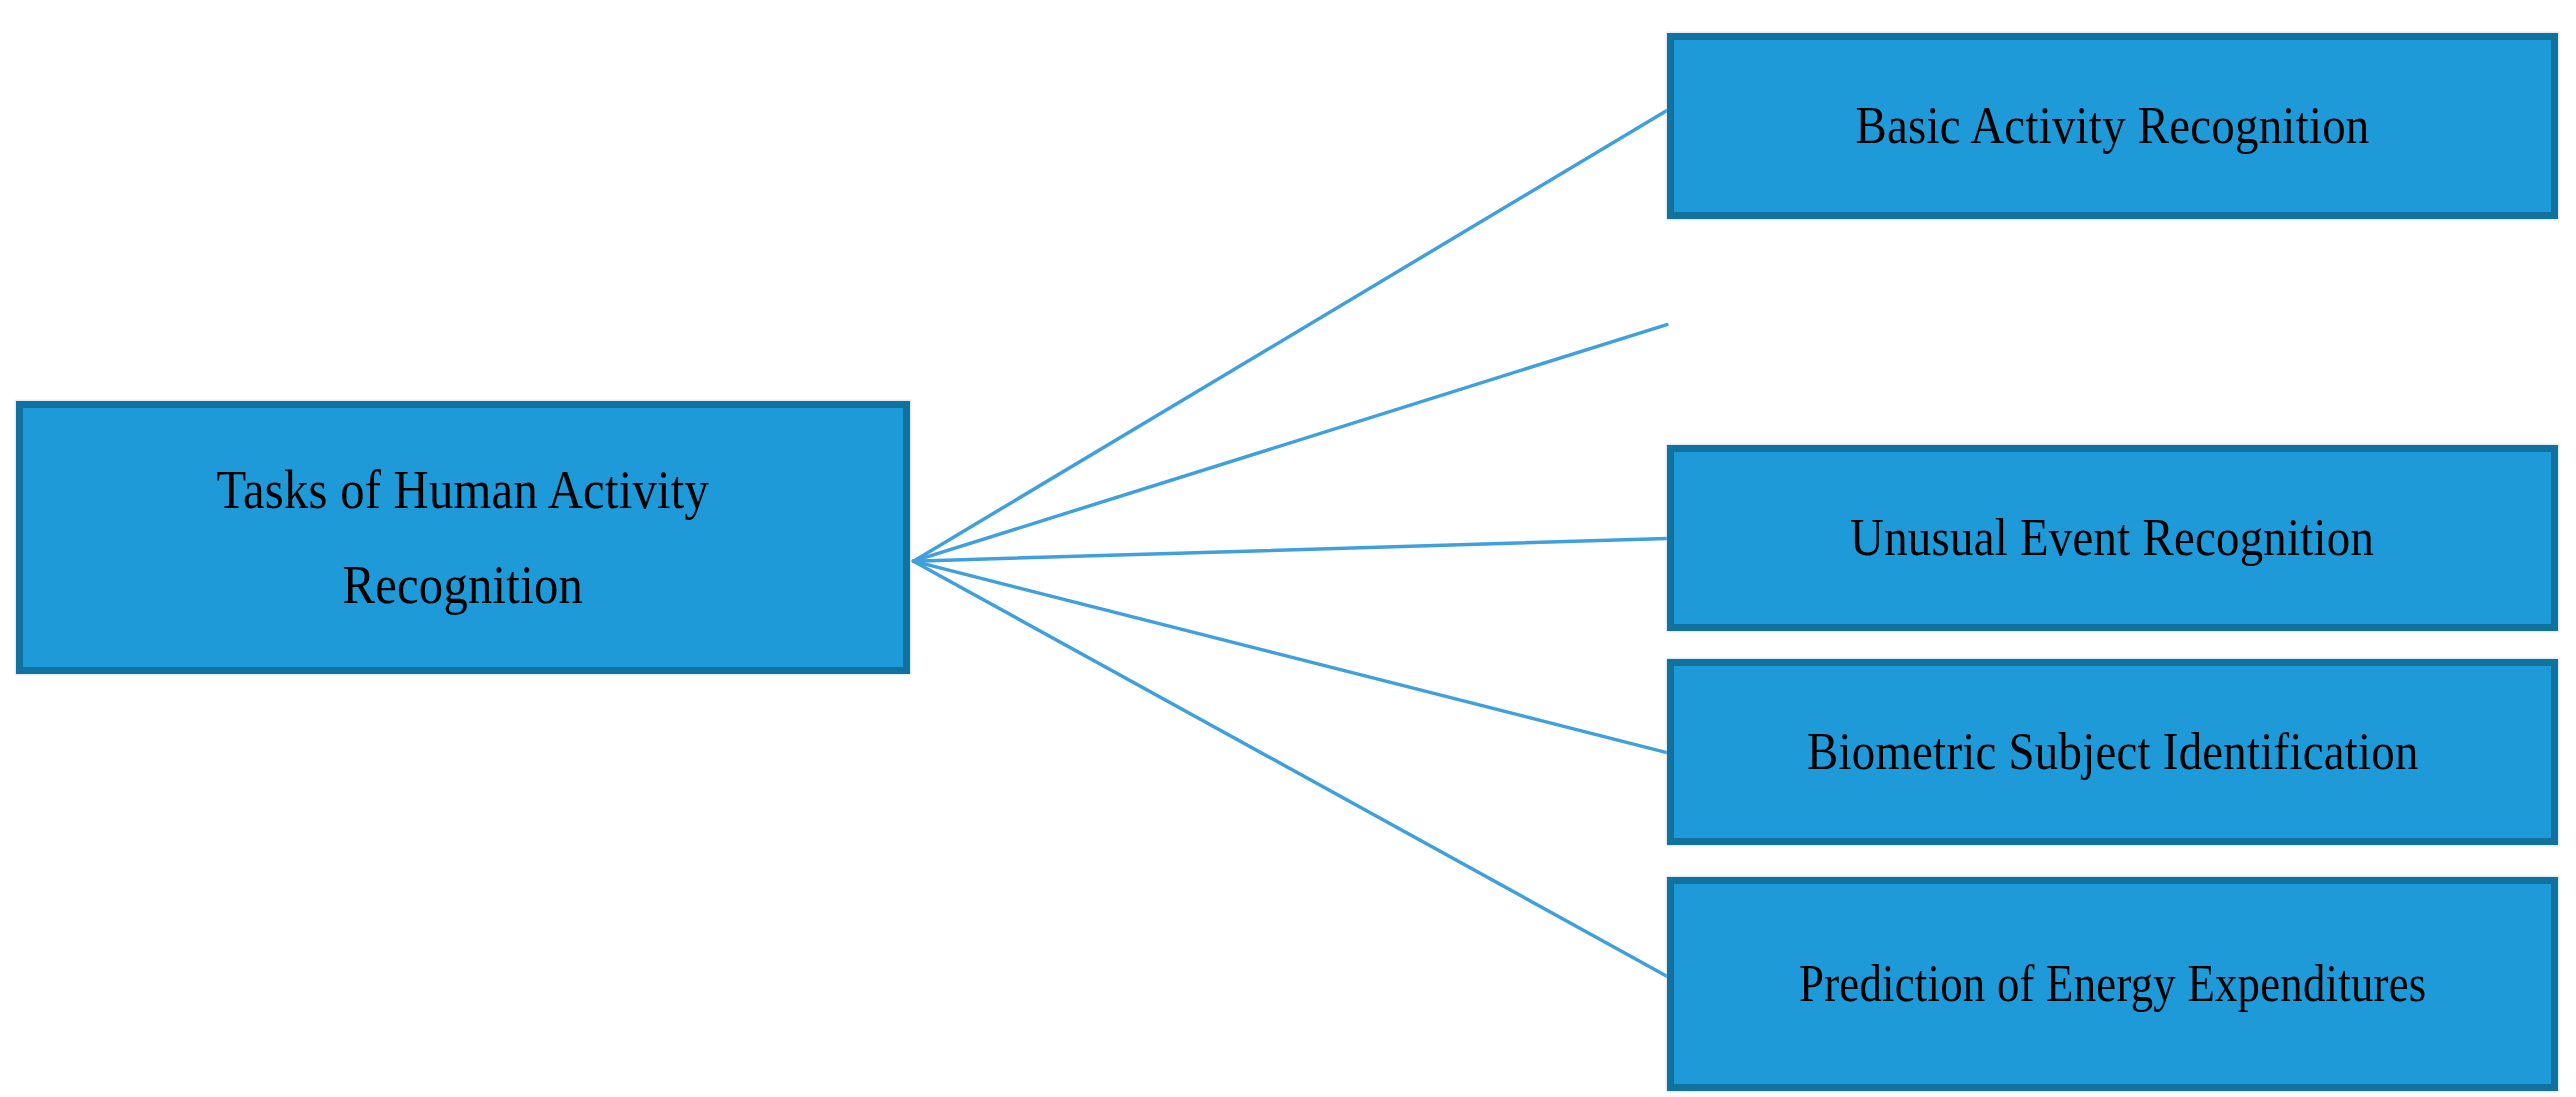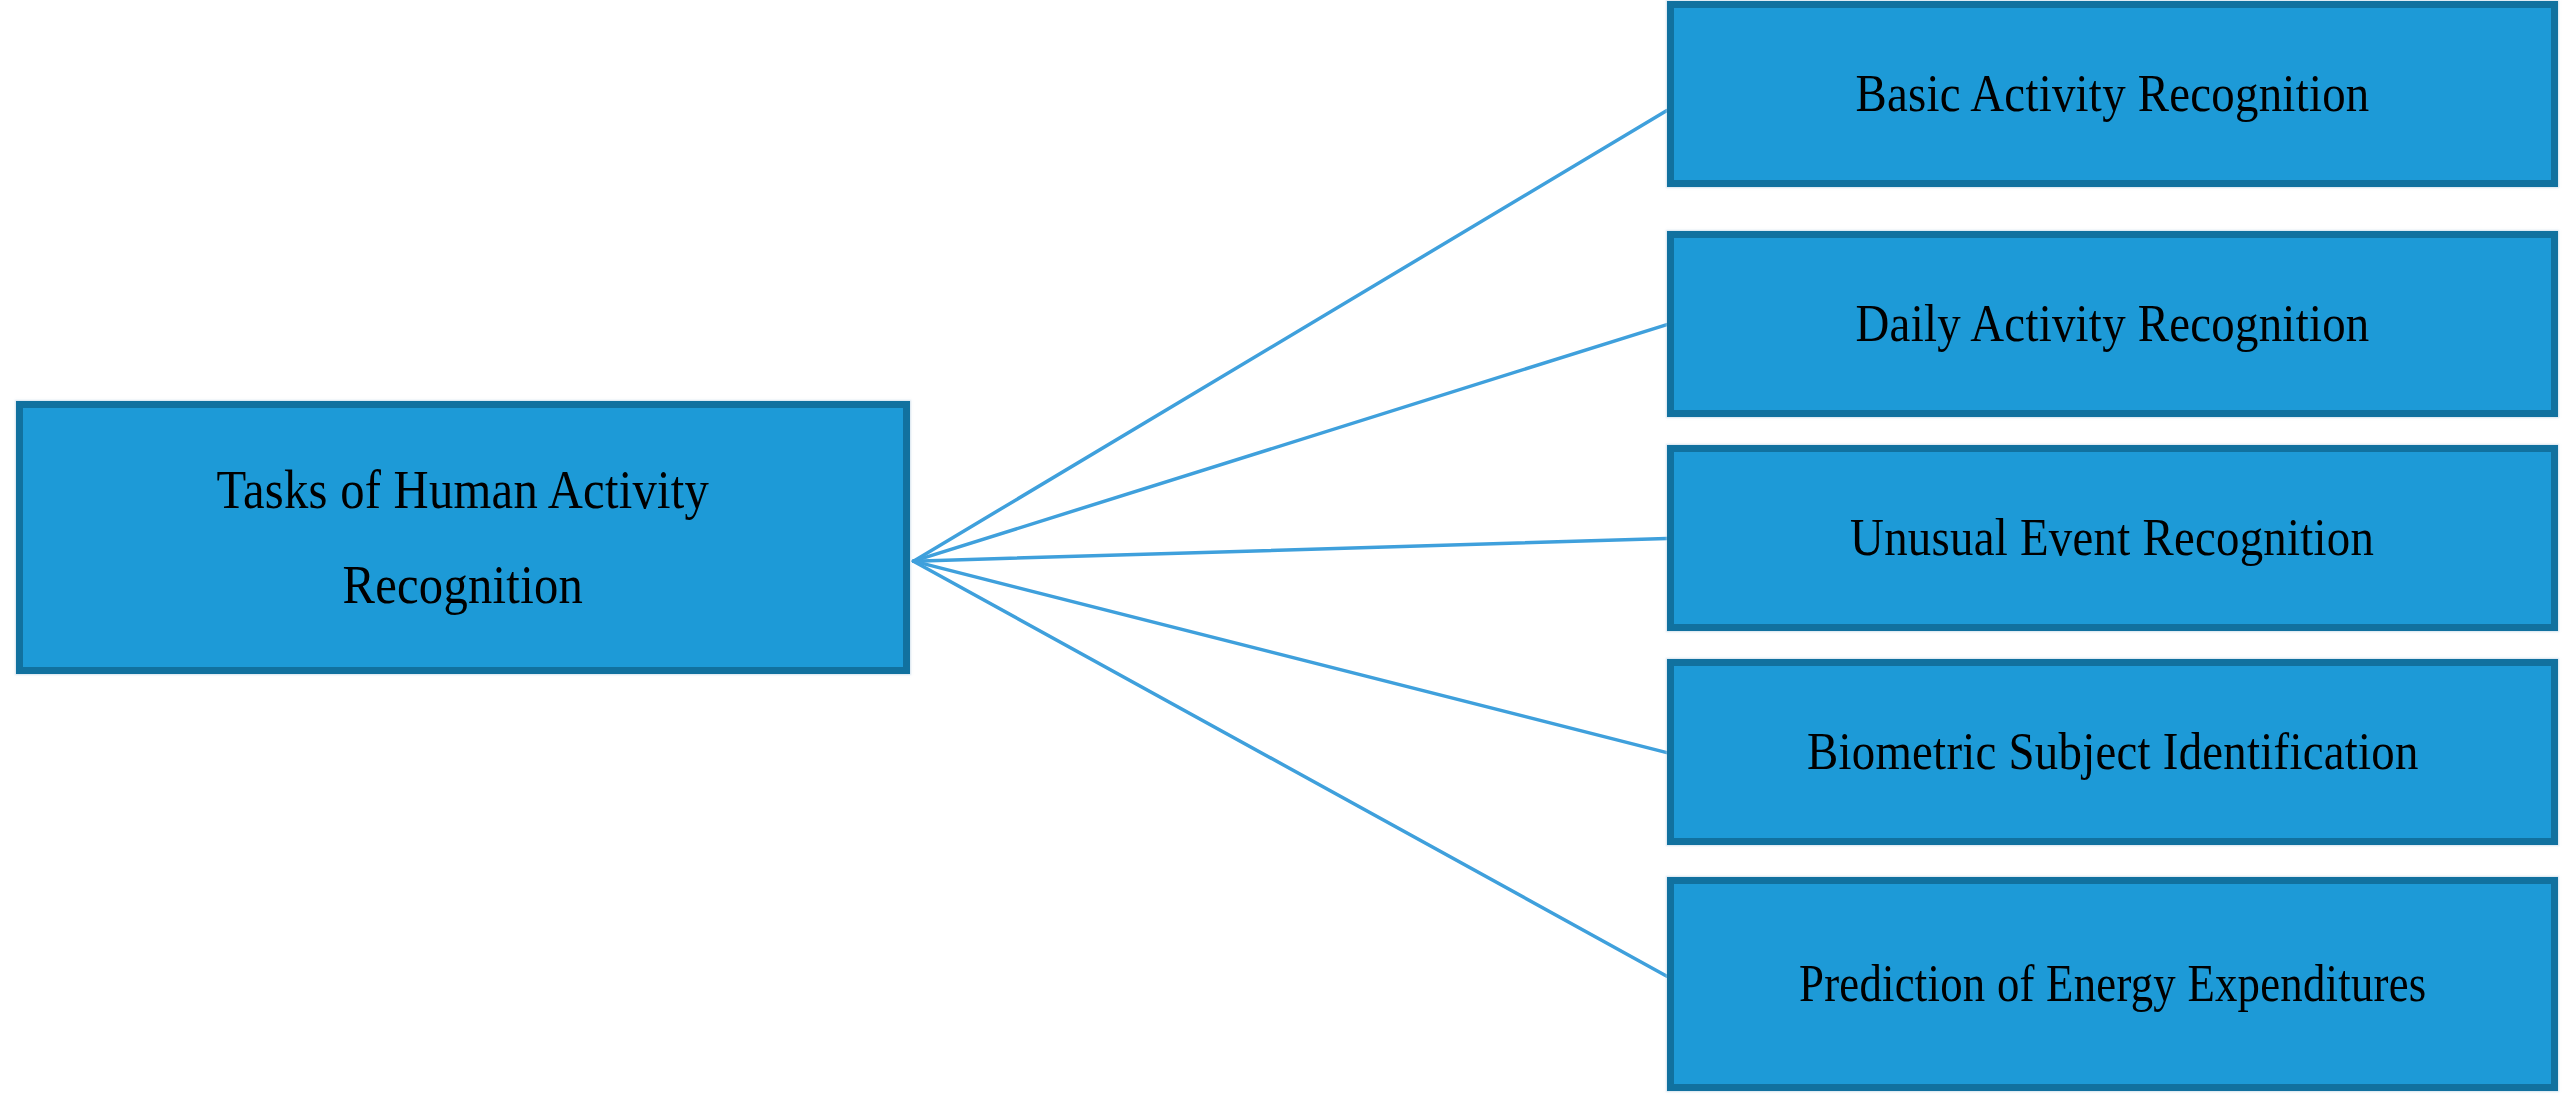--- a/index.html
+++ b/index.html
@@ -58,21 +58,21 @@
     line-height: 1.75;
   }
   .leaf-node {
     left: 1667px;
     width: 891px;
     height: 186px;
   }
   .leaf-node .label {
     font-size: 52px;
   }
-  .leaf-0 { top: 1px; }
+  .leaf-0 { top: 33px; }
   .leaf-1 { top: 231px; }
   .leaf-2 { top: 445px; }
   .leaf-3 { top: 659px; }
   .leaf-4 { top: 877px; height: 214px; }
   .leaf-4 .label { transform: scaleX(0.86); }
 </style>
 </head>
 <body>
 
 <div id="canvas">
@@ -89,23 +89,20 @@
 
   <div class="node" id="node-root">
     <span class="label">Tasks of Human Activity
 Recognition</span>
   </div>
 
   <div class="node leaf-node leaf-0">
     <span class="label">Basic Activity Recognition</span>
   </div>
 
-  <div class="node leaf-node leaf-1">
-    <span class="label">Daily Activity Recognition</span>
-  </div>
 
   <div class="node leaf-node leaf-3">
     <span class="label">Biometric Subject Identification</span>
   </div>
 
   <div class="node leaf-node leaf-2">
     <span class="label">Unusual Event Recognition</span>
   </div>
 
   <div class="node leaf-node leaf-4">

